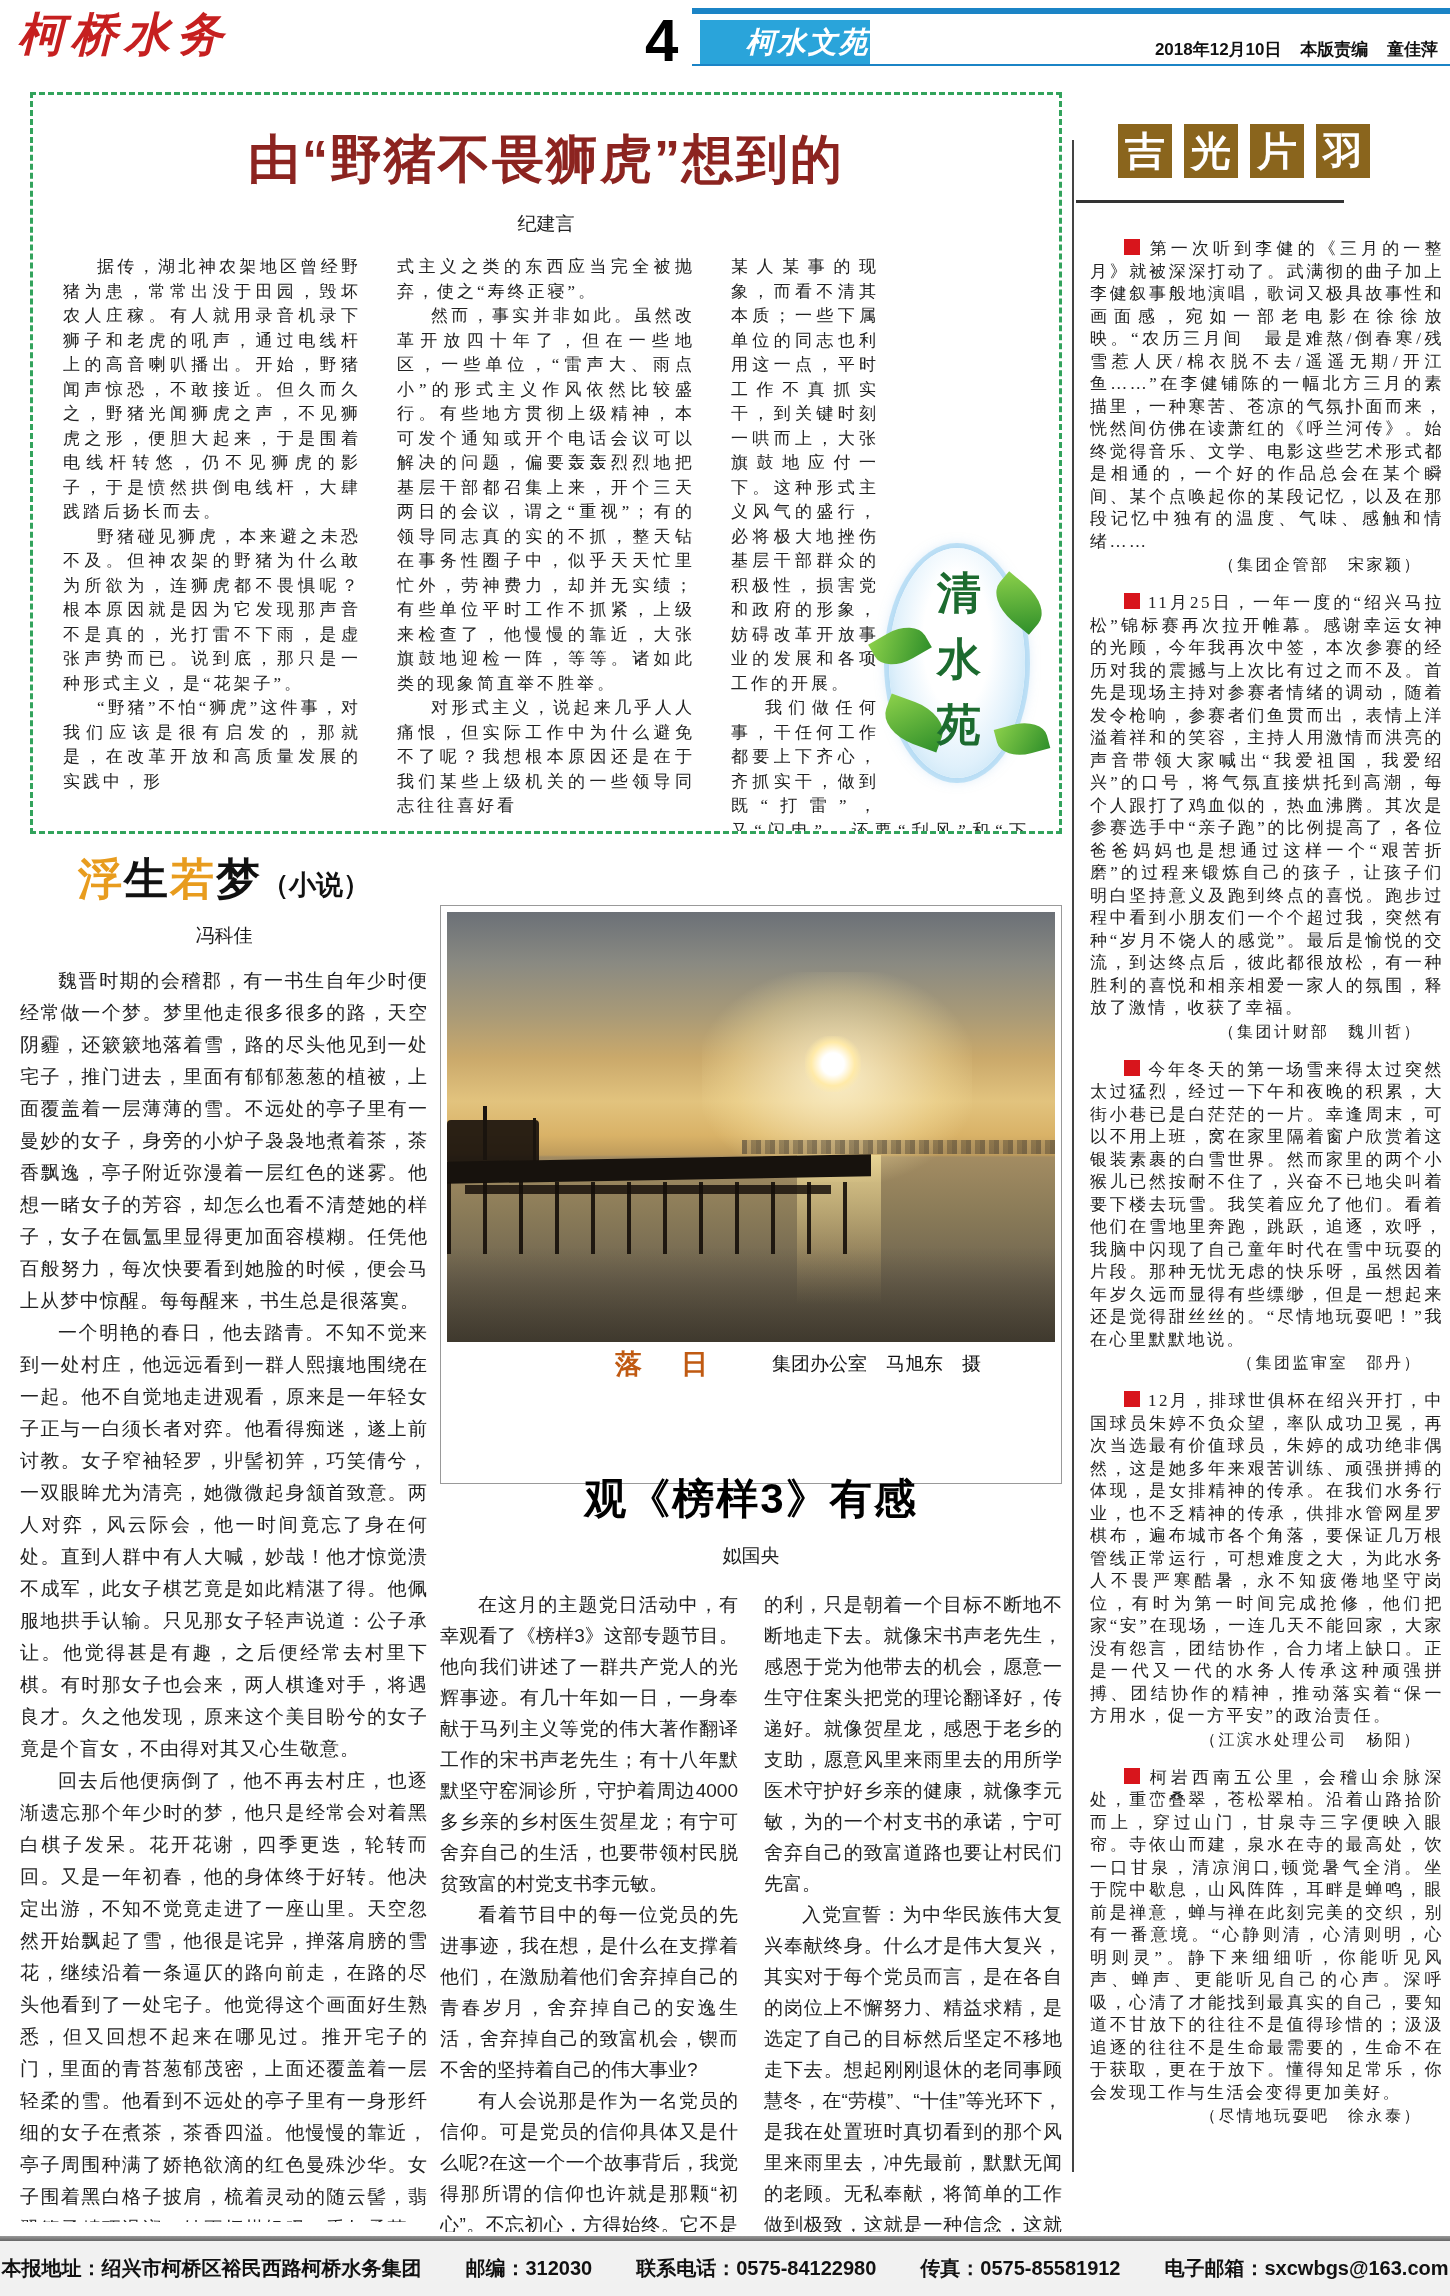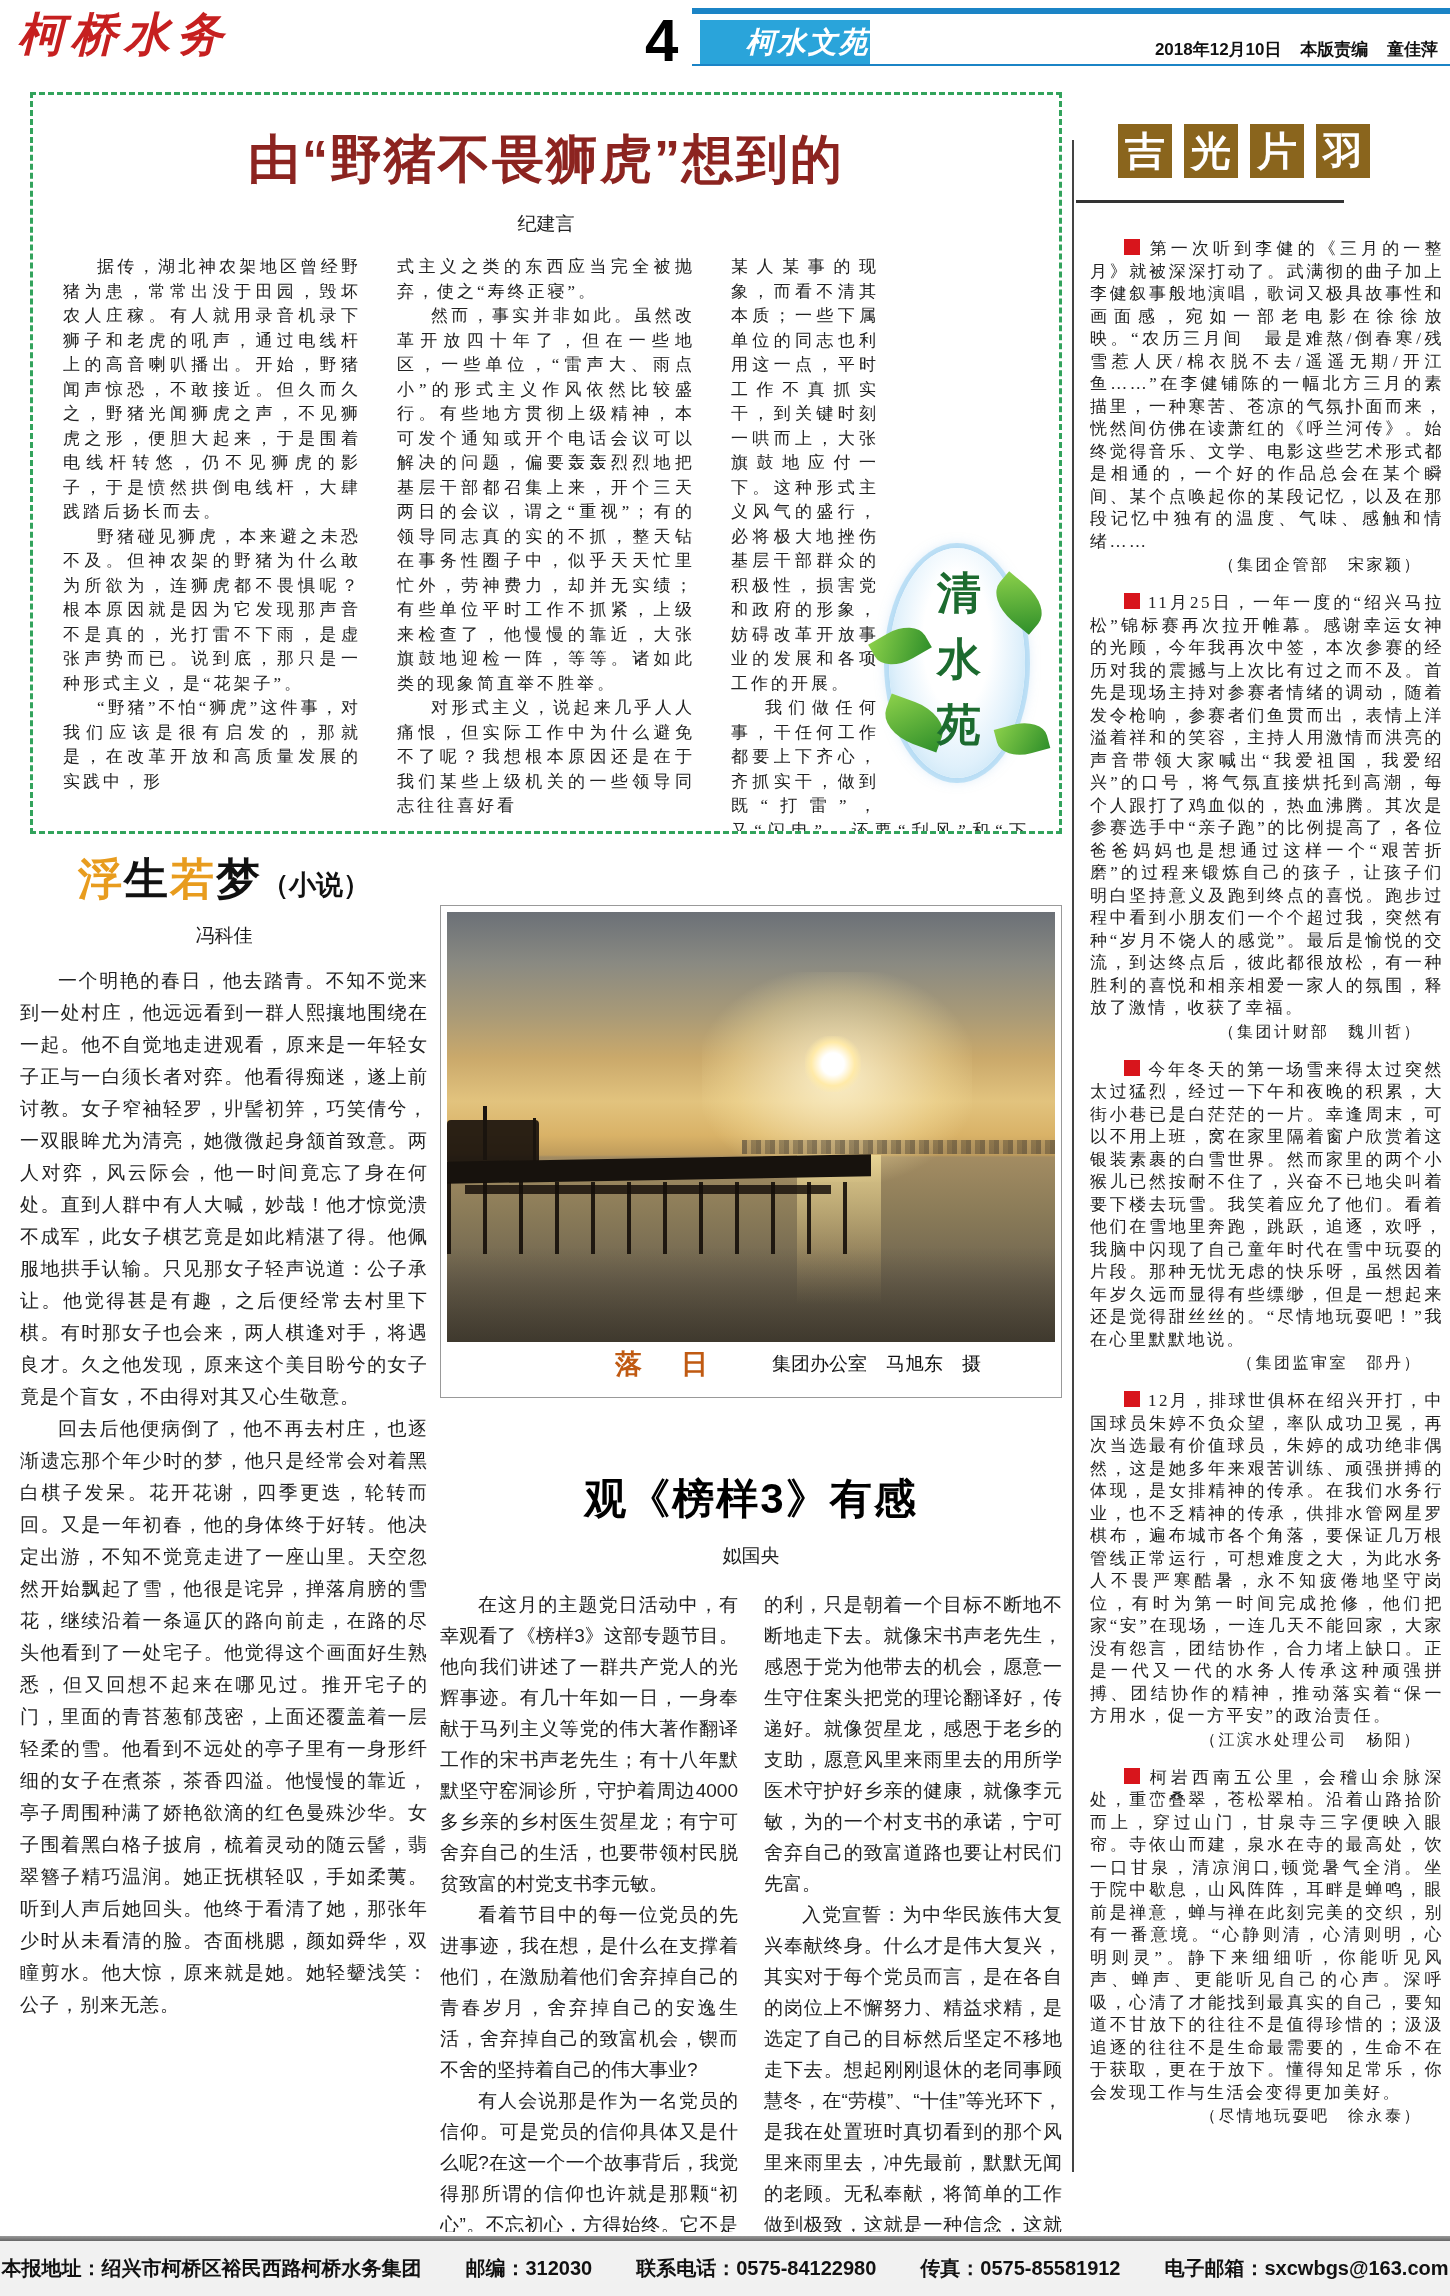--- a/index.html
+++ b/index.html
@@ -50,21 +50,21 @@
   #a2{position:absolute;left:20px;top:850px;width:408px;height:1372px;overflow:hidden;}
   #a2-title{text-align:center;font-size:44px;font-weight:900;letter-spacing:2px;}
   #a2-title .gold{color:#e89c1e;}
   #a2-title .blk{color:#111;}
   #a2-title .sub{font-size:27px;font-weight:bold;letter-spacing:0;}
   #a2-author{margin-top:14px;text-align:center;font-size:19px;font-family:"Liberation Serif",serif;}
   #a2-body{margin-top:16px;font-size:19px;line-height:32px;letter-spacing:1px;text-align:justify;color:#222;}
   #a2-body p{margin:0;text-indent:2em;}
 
   
-  #photo-frame{position:absolute;left:440px;top:905px;width:622px;height:493px;border:1px solid #999;
+  #photo-frame{position:absolute;left:440px;top:905px;width:622px;height:579px;border:1px solid #999;
                background:#fff;box-sizing:border-box;padding:6px;}
   #photo{position:relative;width:608px;height:430px;overflow:hidden;background:#777;}
   .ph{position:absolute;}
   #ph-sky{inset:0;background:linear-gradient(180deg,#6b7077 0%,#8a8a82 12%,#a99a77 24%,#caa96b 34%,
           #e2c37e 44%,#d9b267 52%,#bf9c5c 56.5%,#a38c62 57%,#8a7b58 70%,#6e6450 85%,#564f41 100%);}
   #ph-glow{left:255px;top:60px;width:270px;height:210px;
            background:radial-gradient(ellipse,rgba(255,246,214,0.85),rgba(255,235,170,0.3) 55%,rgba(255,235,170,0) 75%);}
   #ph-sun{left:358px;top:124px;width:56px;height:56px;
           background:radial-gradient(circle,#ffffff 28%,#ffeaa8 55%,rgba(255,235,160,0) 75%);}
   #ph-skyline{left:295px;top:228px;width:313px;height:14px;opacity:.75;
@@ -164,20 +164,21 @@
       </div>
     </div>
   </div>
 
   <div id="a2">
     <div id="a2-title">
       <span class="gold">浮</span><span class="blk">生</span><span class="gold">若</span><span class="blk">梦</span><span class="sub blk">（小说）</span>
     </div>
     <div id="a2-author">冯科佳</div>
     <div id="a2-body">
+      <p>魏晋时期的会稽郡，有一书生自年少时便经常做一个梦。梦里他走很多很多的路，天空阴霾，还簌簌地落着雪，路的尽头他见到一处宅子，推门进去，里面有郁郁葱葱的植被，上面覆盖着一层薄薄的雪。不远处的亭子里有一曼妙的女子，身旁的小炉子袅袅地煮着茶，茶香飘逸，亭子附近弥漫着一层红色的迷雾。他想一睹女子的芳容，却怎么也看不清楚她的样子，女子在氤氲里显得更加面容模糊。任凭他百般努力，每次快要看到她脸的时候，便会马上从梦中惊醒。每每醒来，书生总是很落寞。</p>
       <p>一个明艳的春日，他去踏青。不知不觉来到一处村庄，他远远看到一群人熙攘地围绕在一起。他不自觉地走进观看，原来是一年轻女子正与一白须长者对弈。他看得痴迷，遂上前讨教。女子窄袖轻罗，丱髻初笄，巧笑倩兮，一双眼眸尤为清亮，她微微起身颔首致意。两人对弈，风云际会，他一时间竟忘了身在何处。直到人群中有人大喊，妙哉！他才惊觉溃不成军，此女子棋艺竟是如此精湛了得。他佩服地拱手认输。只见那女子轻声说道：公子承让。他觉得甚是有趣，之后便经常去村里下棋。有时那女子也会来，两人棋逢对手，将遇良才。久之他发现，原来这个美目盼兮的女子竟是个盲女，不由得对其又心生敬意。</p>
       <p>回去后他便病倒了，他不再去村庄，也逐渐遗忘那个年少时的梦，他只是经常会对着黑白棋子发呆。花开花谢，四季更迭，轮转而回。又是一年初春，他的身体终于好转。他决定出游，不知不觉竟走进了一座山里。天空忽然开始飘起了雪，他很是诧异，掸落肩膀的雪花，继续沿着一条逼仄的路向前走，在路的尽头他看到了一处宅子。他觉得这个画面好生熟悉，但又回想不起来在哪见过。推开宅子的门，里面的青苔葱郁茂密，上面还覆盖着一层轻柔的雪。他看到不远处的亭子里有一身形纤细的女子在煮茶，茶香四溢。他慢慢的靠近，亭子周围种满了娇艳欲滴的红色曼殊沙华。女子围着黑白格子披肩，梳着灵动的随云髻，翡翠簪子精巧温润。她正抚棋轻叹，手如柔荑。听到人声后她回头。他终于看清了她，那张年少时从未看清的脸。杏面桃腮，颜如舜华，双瞳剪水。他大惊，原来就是她。她轻颦浅笑：公子，别来无恙。</p>
     </div>
 
   </div>
 
   <div id="photo-frame">
     <div id="photo">
       <div class="ph" id="ph-sky"></div>
       <div class="ph" id="ph-glow"></div>

